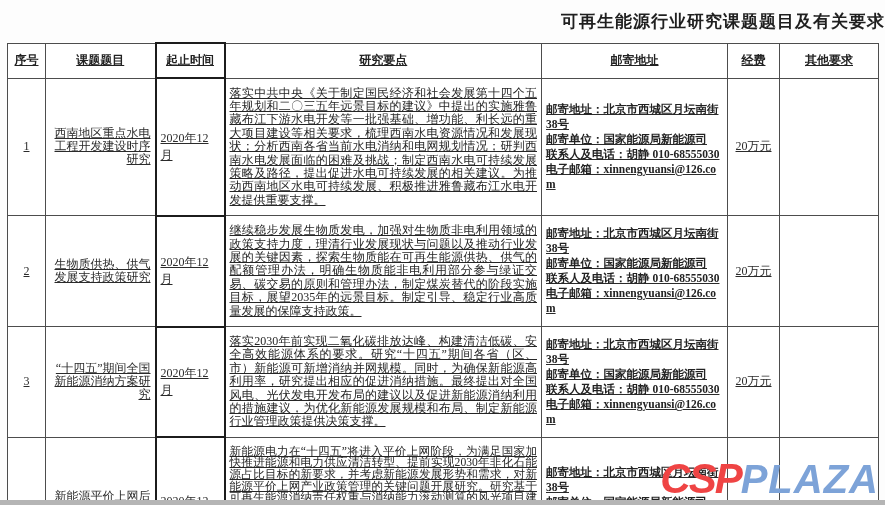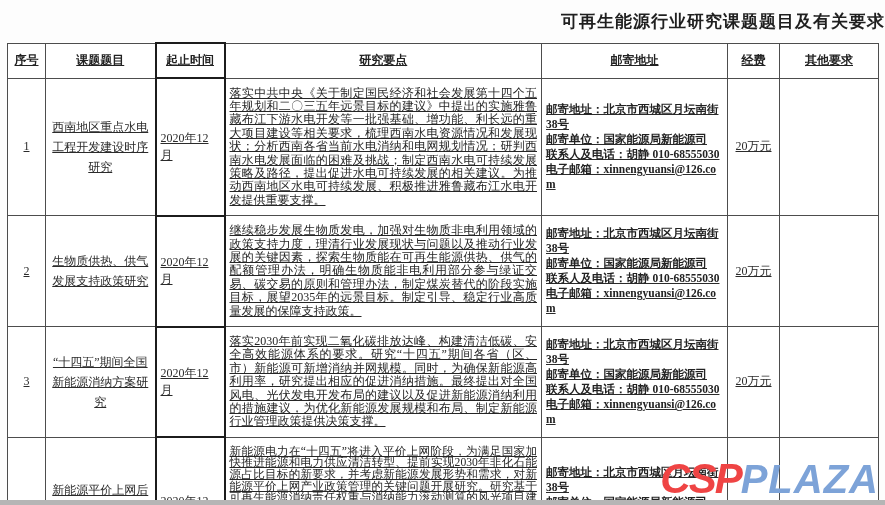--- a/index.html
+++ b/index.html
@@ -22,21 +22,21 @@
   table.req td,table.req th{
     border:1px solid #4d4d4d;
     padding:8px 4px;
     font-size:12px;
     vertical-align:middle;
     overflow:hidden;
     text-decoration:underline;
   }
   table.req th{font-weight:bold;text-align:center;color:#222;}
   td.c-no{text-align:center;}
-  td.c-topic{text-align:center;padding:0 6px;line-height:20px;}
+  td.c-topic{text-align:right;padding:0 6px;line-height:13px;}
   td.c-period{text-align:left;}
   .thick{border:2px solid #1c1c1c !important;}
   td.c-points{text-align:justify;line-height:13.4px;font-size:12px;padding:2px 5px;color:#262626;}
   td.c-mail{padding:2px 4px;vertical-align:middle;}
   .mail-line{
     font-weight:bold;font-size:11.5px;line-height:15px;color:#222;
     word-break:break-all;
   }
   td.c-fund{text-align:center;}
   td.c-other{}

